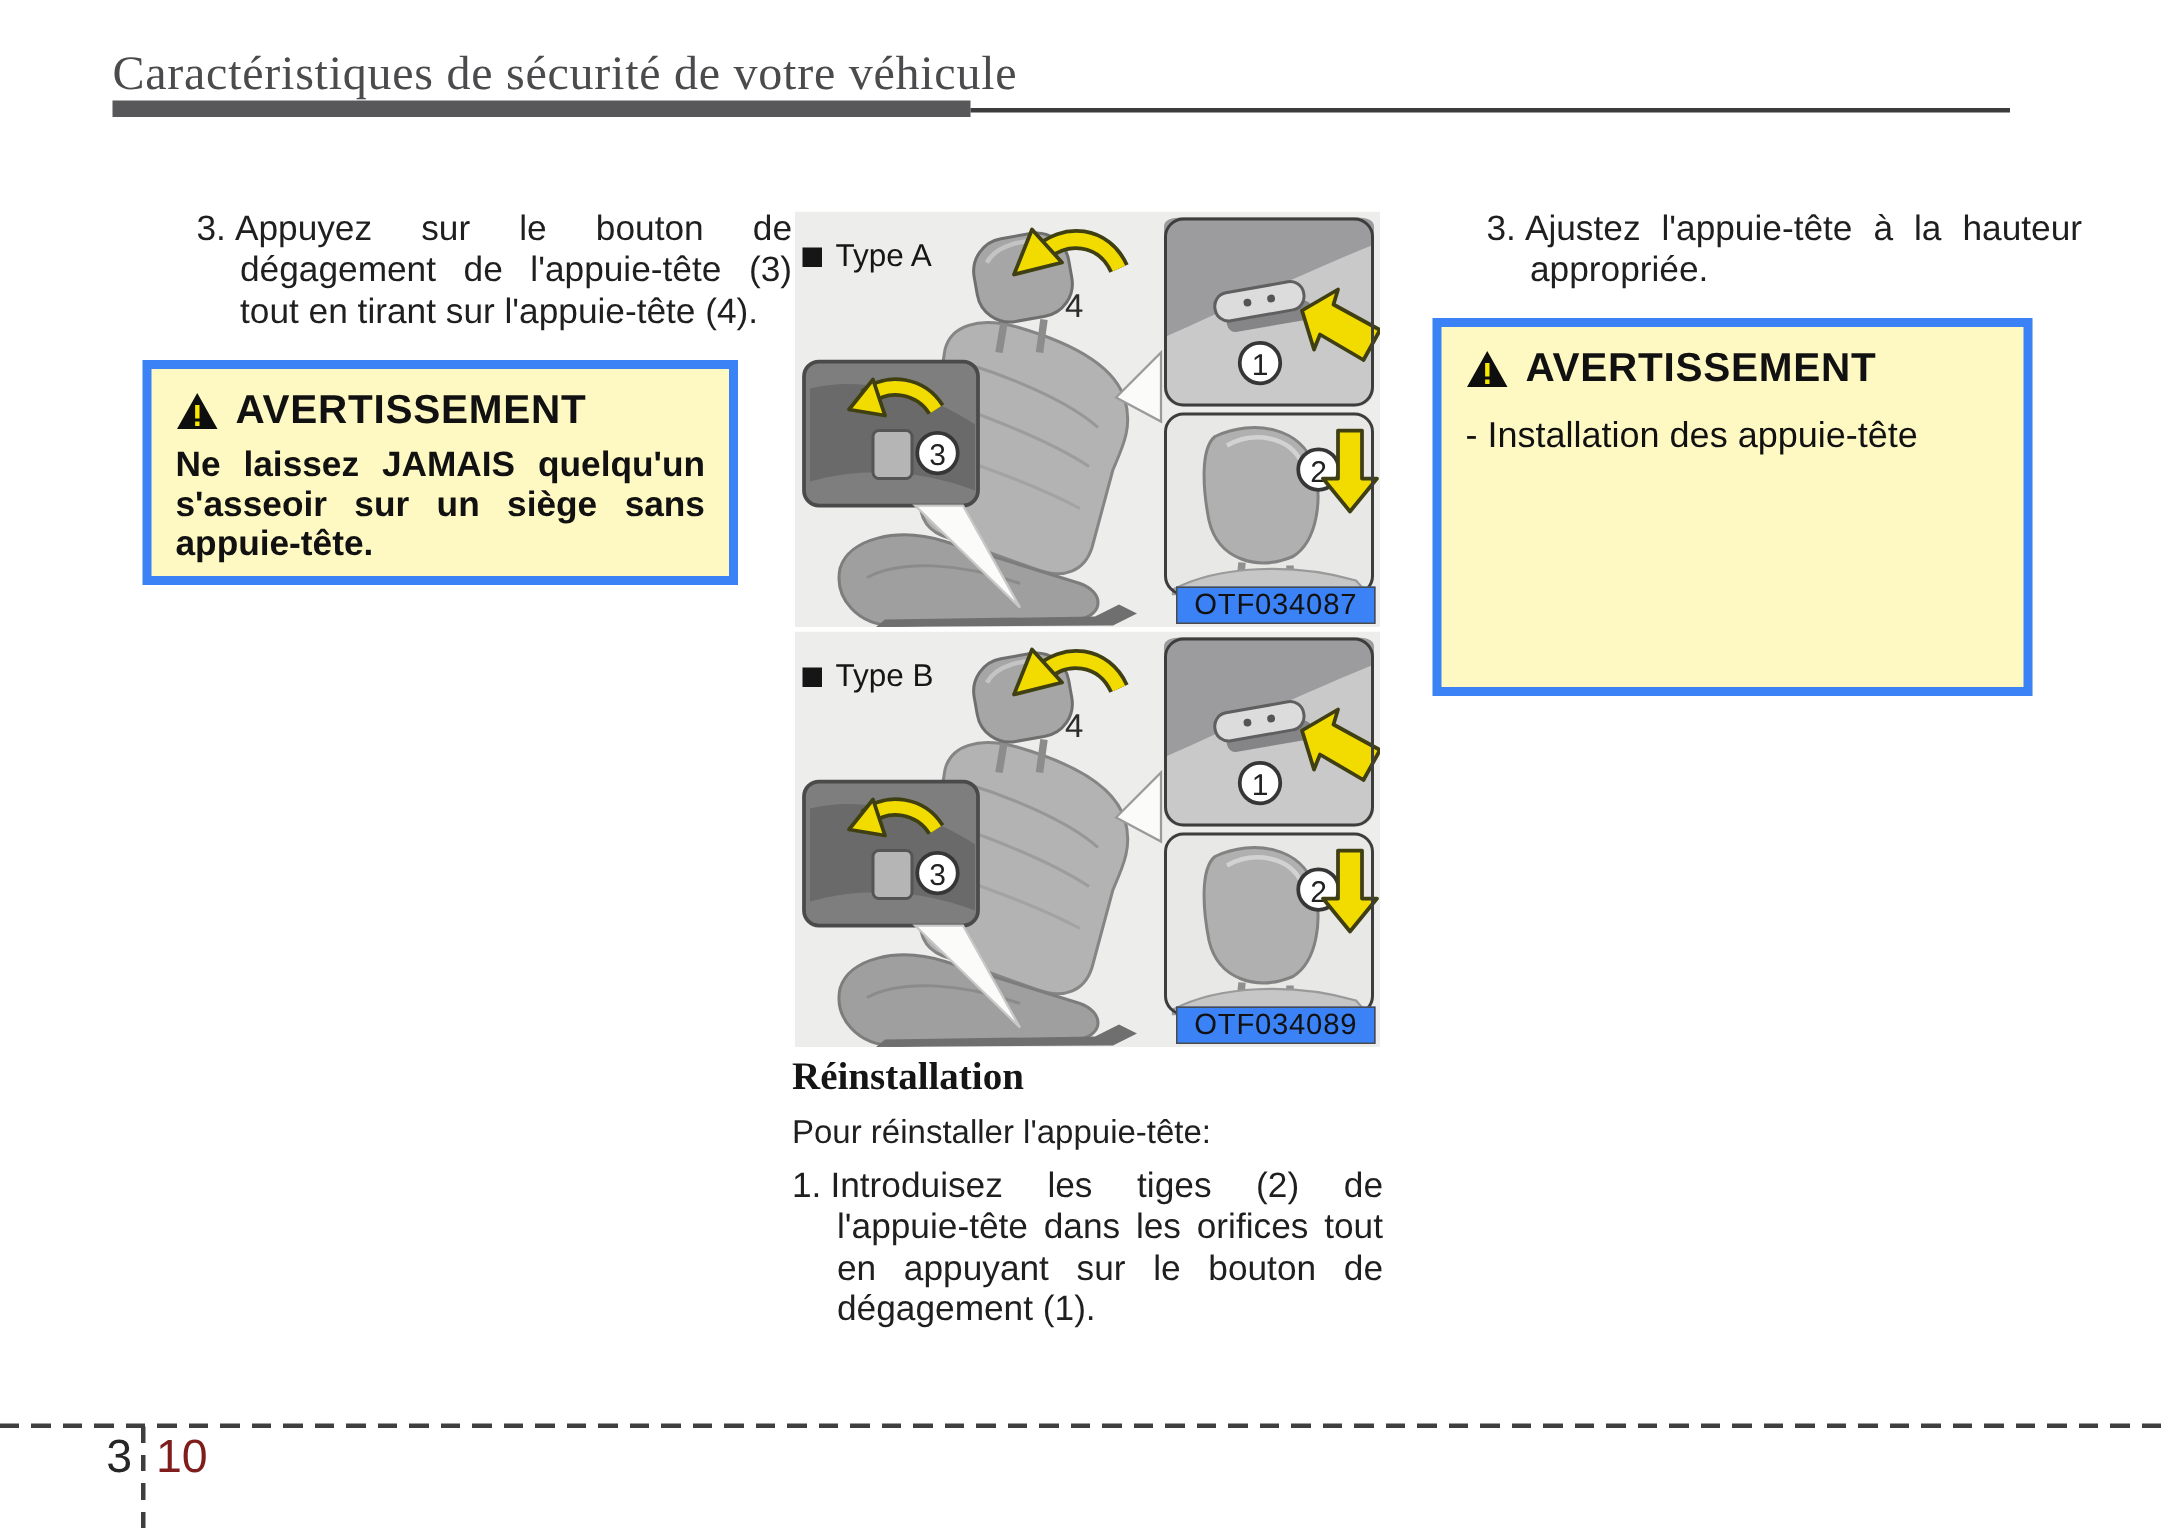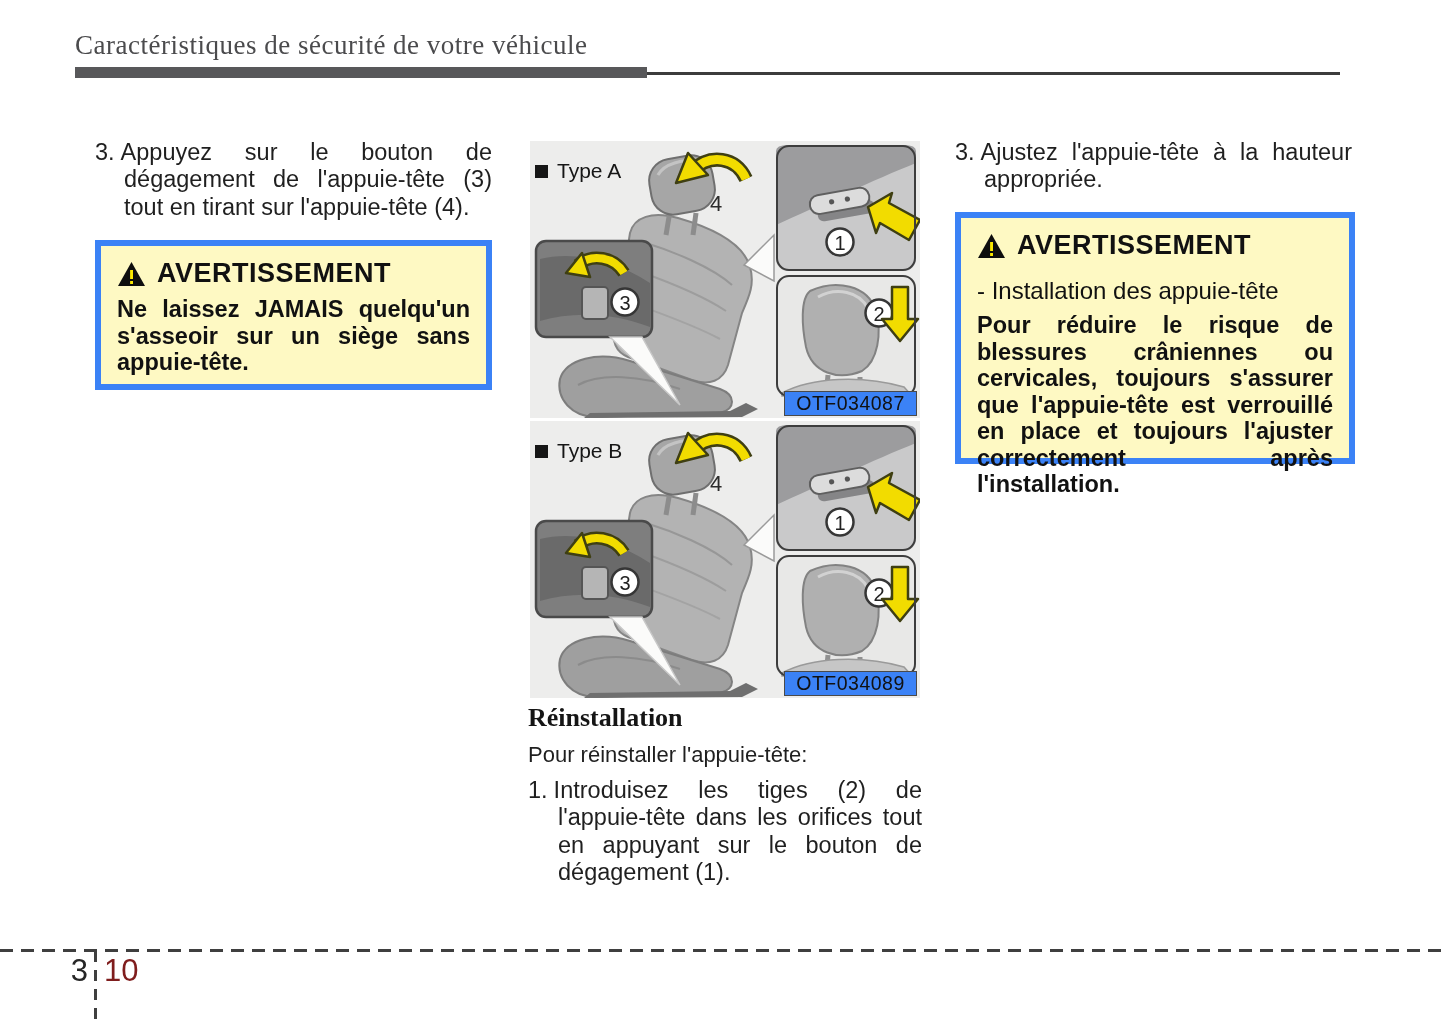--- a/index.html
+++ b/index.html
@@ -2,27 +2,27 @@
 <html><head>
 <meta charset="utf-8">
 <style>
   * { margin:0; padding:0; box-sizing:border-box; }
   html,body { background:#ffffff; }
   body { width:1445px; height:1019px; position:relative; overflow:hidden;
          font-family:"Liberation Sans","DejaVu Sans",sans-serif; color:#1f1f1f; }
 
   
   .hdr-title { position:absolute; left:75px; top:30px; font-family:"Liberation Serif","DejaVu Serif",serif;
-               font-size:27px; color:#4b4b4d; letter-spacing:0.5px; }
+               font-size:32px; color:#4b4b4d; letter-spacing:0.5px; }
   .hdr-bar-thick { position:absolute; left:75px; top:67px; width:572px; height:11px; background:#58585a; }
   .hdr-bar-thin  { position:absolute; left:647px; top:72px; width:693px; height:3px; background:#3c3c3c; }
 
   
   .step-par { position:absolute; font-size:23.5px; line-height:1.16; text-align:justify;
-              padding-left:29px; text-indent:-29px; }
+              padding-left:29px; text-indent:-29px;margin-left:36px; }
   .step-par .num { margin-right:6px; }
 
   
   .warnbox { position:absolute; background:#fef9c3; border:6px solid #3b82f6; padding:12px 16px 10px 16px; }
   .warn-titlerow { display:flex; align-items:center; gap:11px; }
   .warn-title { font-weight:bold; font-size:27px; letter-spacing:0.5px; color:#111; }
   .warn-sub { font-weight:normal; font-size:24px; text-align:left; margin-top:16px; color:#111; }
   .warn-body { font-weight:bold; font-size:23.5px; line-height:1.13; text-align:justify; margin-top:7px; color:#111; }
 
   
@@ -253,19 +253,18 @@
 <div class="warnbox" style="left:955px; top:212px; width:400px; height:252px;">
   <div class="warn-titlerow">
     <svg width="29" height="26" viewBox="0 0 29 26">
       <path d="M14.5 1 L28 25 L1 25 Z" fill="#0e0e0e"></path>
       <rect x="13.1" y="9" width="2.9" height="9" fill="#FAE800"></rect>
       <rect x="13.1" y="20" width="2.9" height="3" fill="#FAE800"></rect>
     </svg>
     <span class="warn-title">AVERTISSEMENT</span>
   </div>
   <div class="warn-sub">- Installation des appuie-tête</div>
-  <div class="warn-body">Pour réduire le risque de blessures crâniennes ou cervicales, toujours s'assurer que l'appuie-tête est verrouillé en place et toujours l'ajuster correctement après l'installation.</div>
 </div>
 
 <div class="foot-hline"></div>
 <div class="foot-vline"></div>
 <div class="foot-ch">3</div>
 <div class="foot-pg">10</div>
 
 </body></html>

